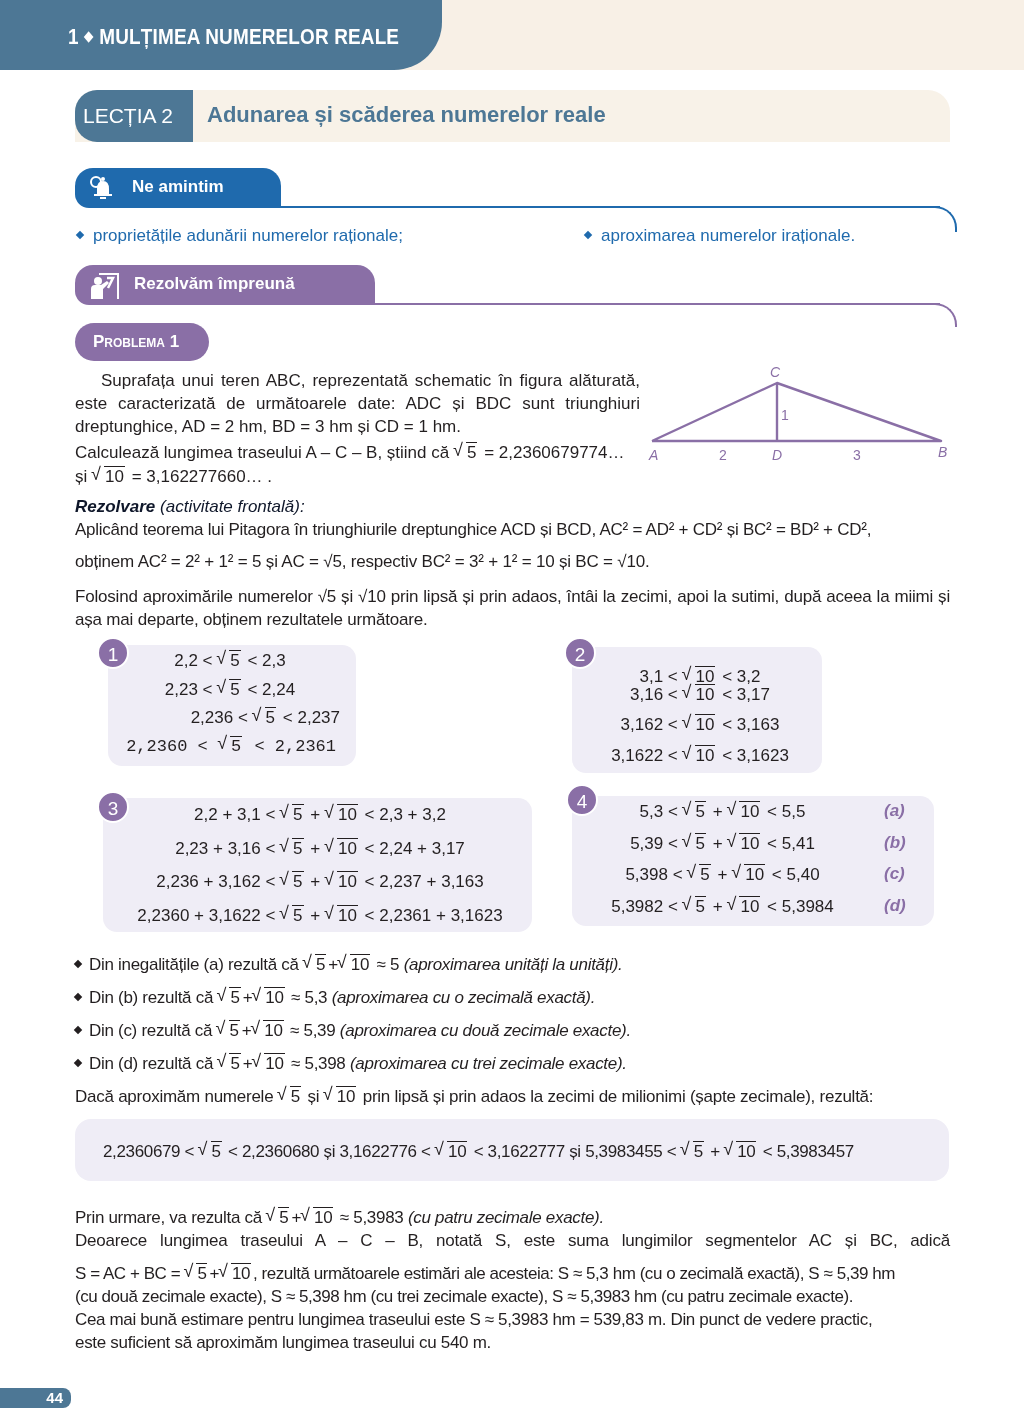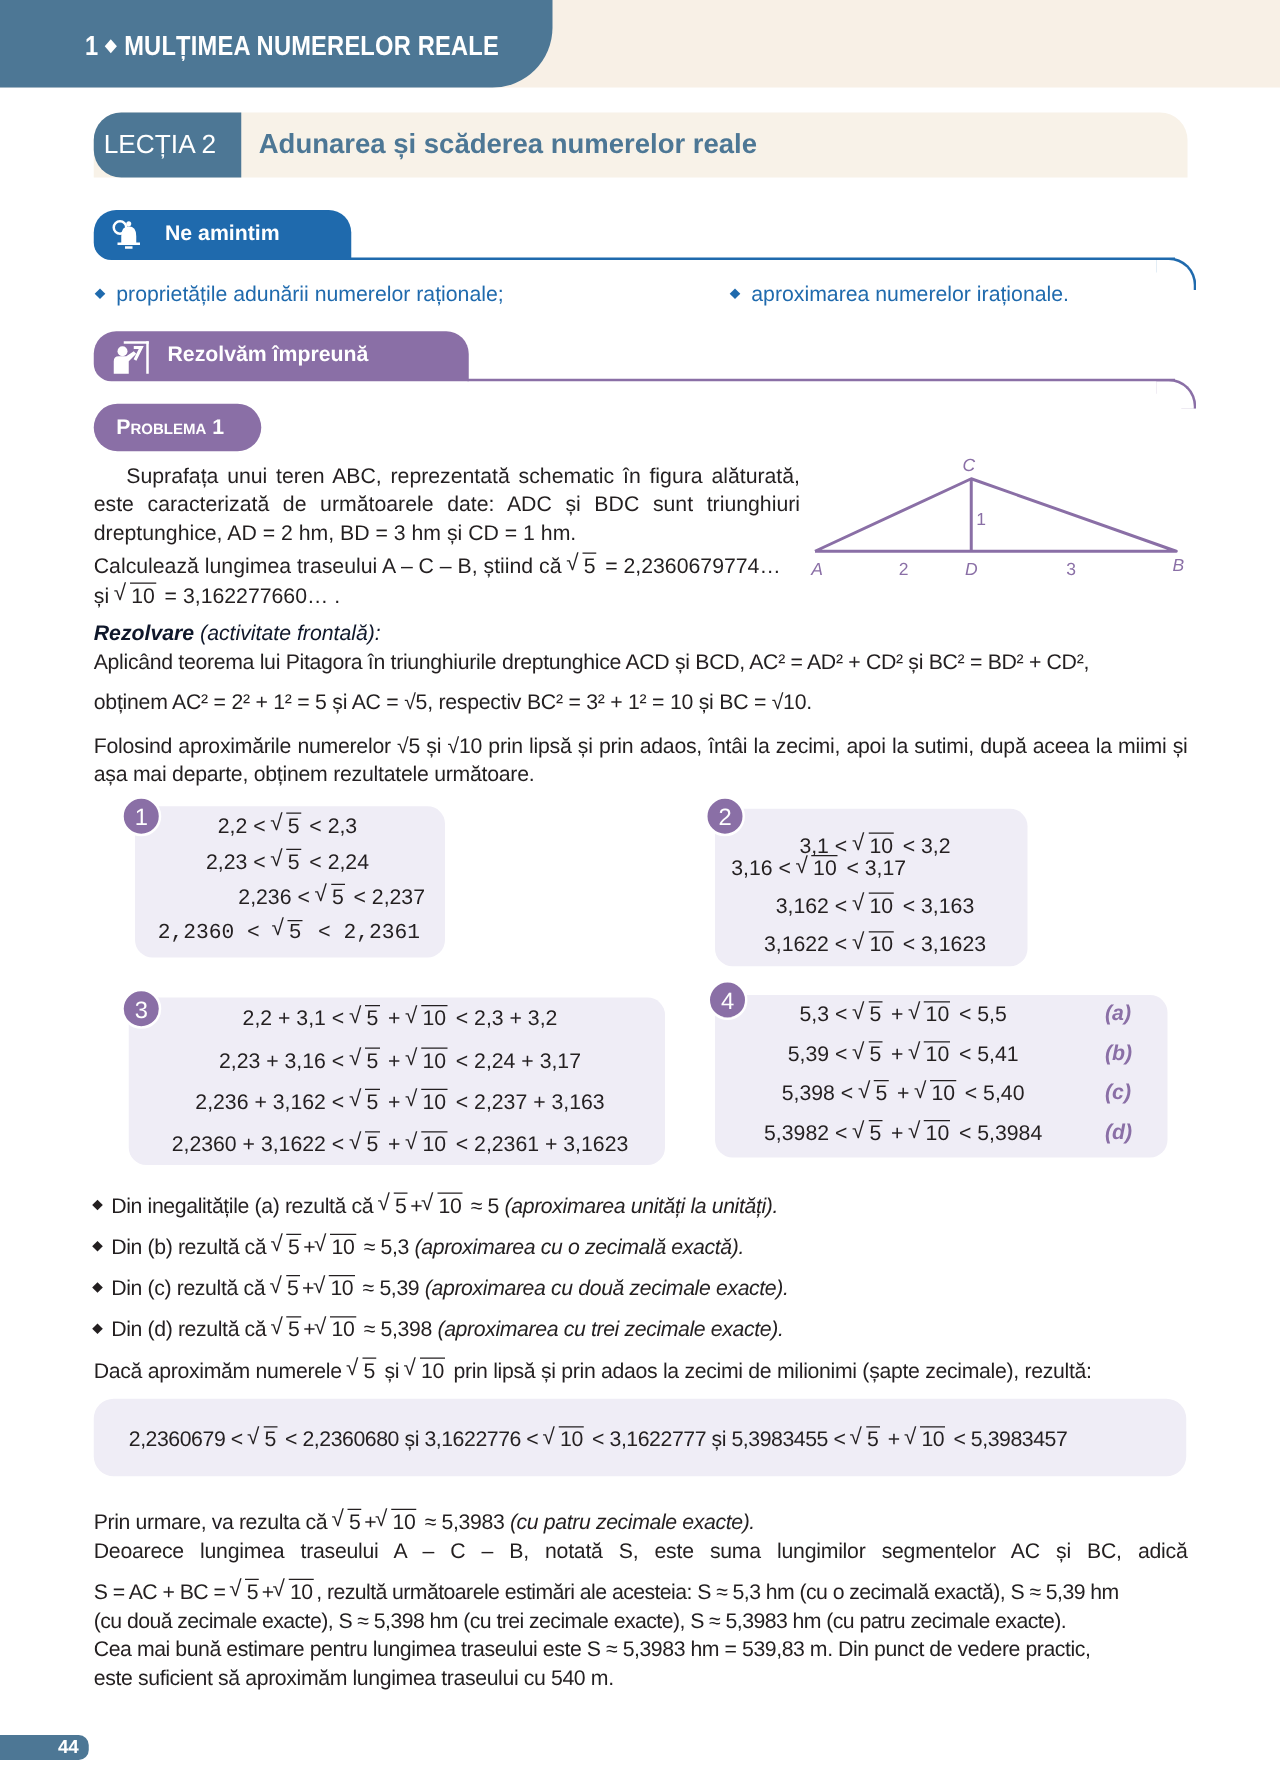--- a/index.html
+++ b/index.html
@@ -131,21 +131,21 @@
     <div class="ineq" style="left: 120px; top: 650px; width: 220px; text-align: center;"><span>2,2 &lt;</span> <span class="sqrt"><span class="rad">5</span></span> <span>&lt; 2,3</span></div>
     <div class="ineq" style="left: 120px; top: 678.5px; width: 220px; text-align: center;"><span>2,23 &lt;</span> <span class="sqrt"><span class="rad">5</span></span> <span>&lt; 2,24</span></div>
     <div class="ineq" style="left: 120px; top: 707px; width: 220px; text-align: right;"><span>2,236 &lt;</span> <span class="sqrt"><span class="rad">5</span></span> <span>&lt; 2,237</span></div>
     <div class="ineq" style="left: 116px; top: 735.5px; width: 220px; text-align: right; font-family: Liberation Mono, monospace;"><span>2,2360 &lt;</span> <span class="sqrt"><span class="rad">5</span></span> <span>&lt; 2,2361</span></div>
   </div>
 
 <div class="abs box" style="left:572px;top:647px;width:250px;height:126px"></div>
 <div class="abs num-badge" style="left:564px;top:637px">2</div>
 <div id="box2-rows">
     <div class="ineq" style="left: 585px; top: 653px; width: 230px; text-align: center; margin-top: 13px;"><span>3,1 &lt;</span> <span class="sqrt"><span class="rad">10</span></span> <span>&lt; 3,2</span></div>
-    <div class="ineq" style="left: 585px; top: 683.5px; width: 230px; text-align: left;"><span>3,16 &lt;</span> <span class="sqrt"><span class="rad">10</span></span> <span>&lt; 3,17</span></div>
+    <div class="ineq" style="left: 585px; top: 683.5px; width: 230px; text-align: center;"><span>3,16 &lt;</span> <span class="sqrt"><span class="rad">10</span></span> <span>&lt; 3,17</span></div>
     <div class="ineq" style="left: 585px; top: 714px; width: 230px; text-align: center;"><span>3,162 &lt;</span> <span class="sqrt"><span class="rad">10</span></span> <span>&lt; 3,163</span></div>
     <div class="ineq" style="left: 585px; top: 744.5px; width: 230px; text-align: center;"><span>3,1622 &lt;</span> <span class="sqrt"><span class="rad">10</span></span> <span>&lt; 3,1623</span></div>
   </div>
 
 <div class="abs box" style="left:103px;top:798px;width:429px;height:134px"></div>
 <div class="abs num-badge" style="left:97px;top:791px">3</div>
 <div id="box3-rows">
     <div class="ineq" style="left: 110px; top: 804px; width: 420px; text-align: center;"><span>2,2 + 3,1 &lt;</span> <span class="sqrt"><span class="rad">5</span></span> + <span class="sqrt"><span class="rad">10</span></span> <span>&lt; 2,3 + 3,2</span></div>
     <div class="ineq" style="left: 110px; top: 837.5px; width: 420px; text-align: center;"><span>2,23 + 3,16 &lt;</span> <span class="sqrt"><span class="rad">5</span></span> + <span class="sqrt"><span class="rad">10</span></span> <span>&lt; 2,24 + 3,17</span></div>
     <div class="ineq" style="left: 110px; top: 871px; width: 420px; text-align: center;"><span>2,236 + 3,162 &lt;</span> <span class="sqrt"><span class="rad">5</span></span> + <span class="sqrt"><span class="rad">10</span></span> <span>&lt; 2,237 + 3,163</span></div>

